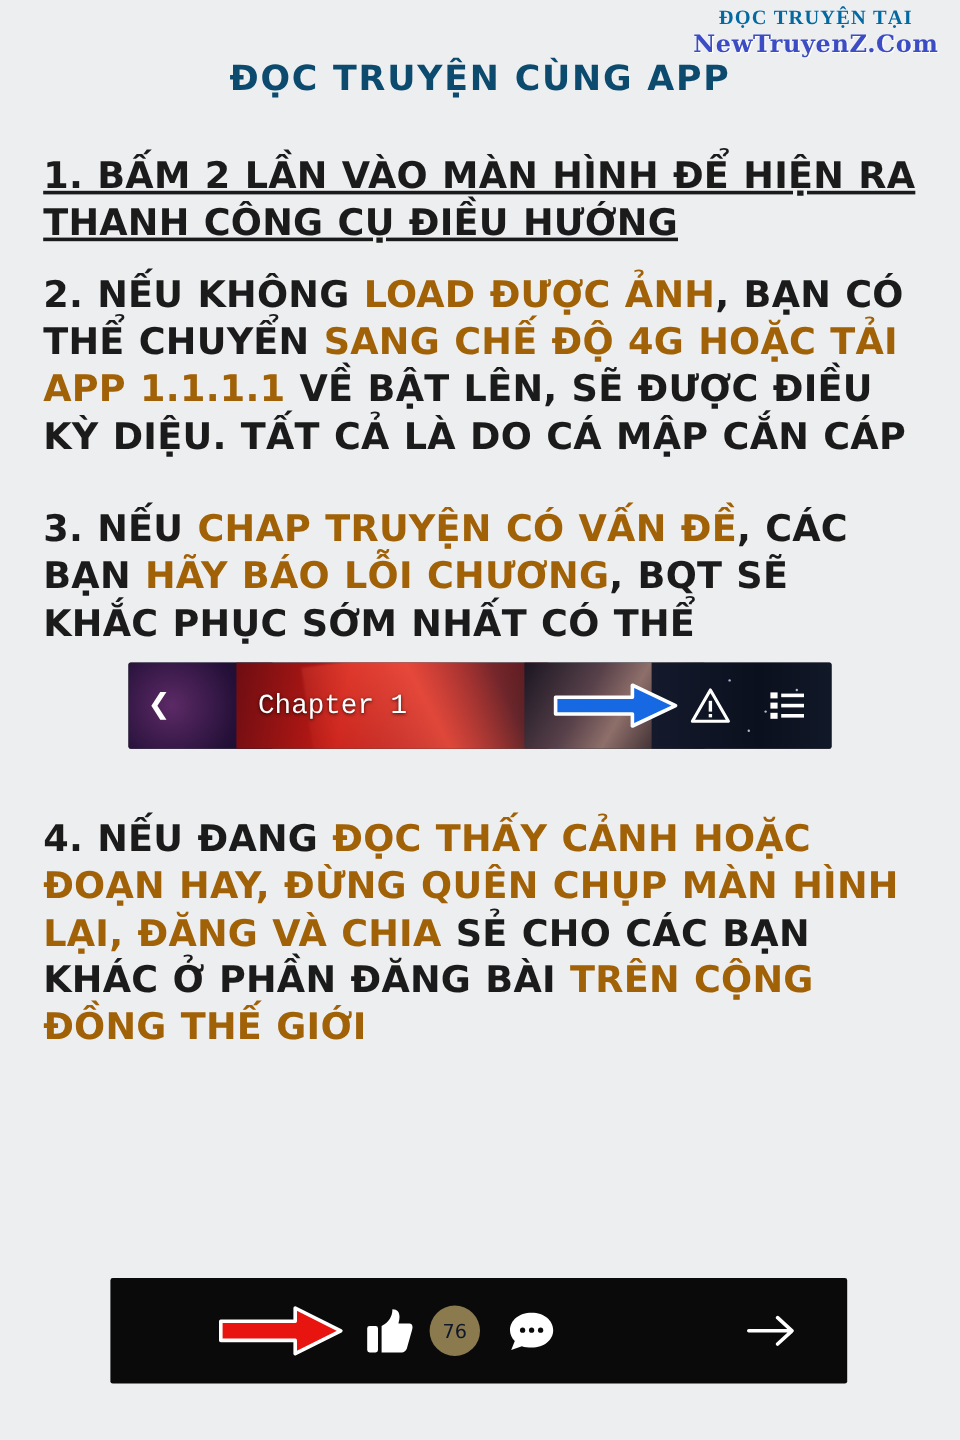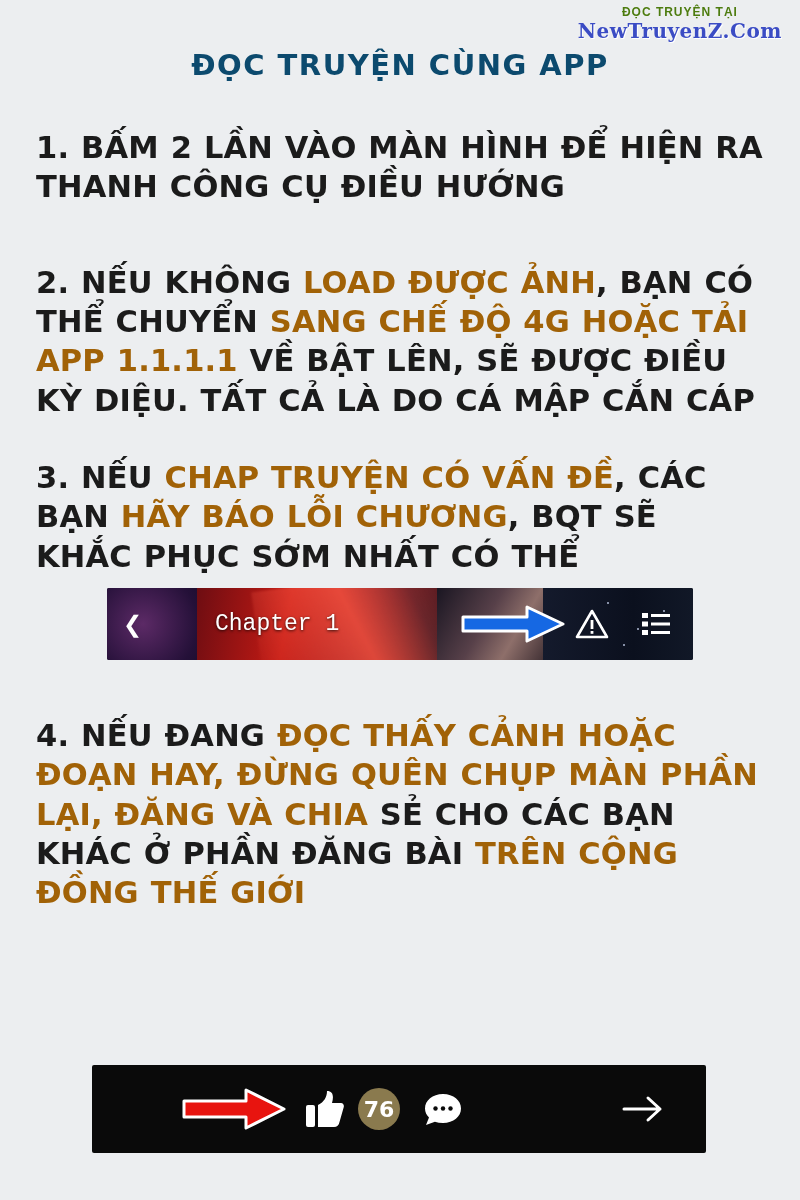--- a/index.html
+++ b/index.html
@@ -22,25 +22,25 @@
   
   .watermark {
     position: absolute;
     top: 6px;
     right: 18px;
     text-align: center;
     line-height: 1.05;
     user-select: none;
   }
   .wm-top {
-    font-family: Liberation Sans, sans-serif;
-    font-size: 12px;
+    font-family: Liberation Serif, serif;
+    font-size: 17px;
     font-weight: bold;
     letter-spacing: 1px;
-    color: #4d7c0f;
+    color: #0369a1;
   }
   .wm-main {
     font-family: "DejaVu Serif", serif;
     font-size: 20px;
     font-weight: bold;
     letter-spacing: 0.5px;
     color: #3b4cc4;
     margin-top: 2px;
     text-shadow: 1px 1px 0 #ffffff;
   }
@@ -69,21 +69,21 @@
   .para {
     font-size: 30.5px;
     font-weight: bold;
     line-height: 1.29;
     color: #1b1b1b;
     letter-spacing: 0.2px;
     margin-bottom: 26px;
     font-family: "DejaVu Sans", sans-serif;
     word-spacing: 1px;
   }
-  .para.p1 { margin-top: 8px; margin-bottom: 56px; }
+  .para.p1 { margin-top: 8px; margin-bottom: 20px; text-decoration: underline; }
   .para.p2 { margin-bottom: 38px; }
   .para.p3 { margin-bottom: 10px; }
   .para.p4 { margin-bottom: 38px; }
   .red { color: #a16207; }
 
   
   .chapter-bar {
     position: relative;
     margin: 12px auto 0 auto;
     width: 586px;
@@ -157,23 +157,23 @@
     width: 110px; height: 48px;
   }
   .bb-thumb {
     position: absolute; left: 212px; top: 50%; transform: translateY(-50%);
     width: 40px; height: 42px;
   }
   .bb-count {
     position: absolute; left: 266px; top: 50%; transform: translateY(-50%);
     width: 42px; height: 42px; border-radius: 50%;
     background: #8a7a4e;
-    color: #ffffff;
-    font-size: 22px;
-    font-weight: bold;
+    color: #0f172a;
+    font-size: 16px;
+    font-weight: normal;
     display: flex; align-items: center; justify-content: center;
     font-family: "DejaVu Sans", sans-serif;
   }
   .bb-comment {
     position: absolute; left: 330px; top: 50%; transform: translateY(-50%);
     width: 42px; height: 36px;
   }
   .bb-next {
     position: absolute; right: 42px; top: 50%; transform: translateY(-50%);
     width: 42px; height: 32px;
@@ -233,21 +233,21 @@
         <rect x="1" y="2" width="6" height="5" fill="#ffffff"></rect>
         <rect x="10" y="3" width="19" height="3" fill="#ffffff"></rect>
         <rect x="1" y="10.5" width="6" height="5" fill="#ffffff"></rect>
         <rect x="10" y="11.5" width="19" height="3" fill="#ffffff"></rect>
         <rect x="1" y="19" width="6" height="5" fill="#ffffff"></rect>
         <rect x="10" y="20" width="19" height="3" fill="#ffffff"></rect>
       </svg>
     </div>
 
     <div class="para p4" style="margin-top:56px;">
-      <span>4. NẾU ĐANG </span><span class="red">ĐỌC THẤY CẢNH HOẶC ĐOẠN HAY, ĐỪNG QUÊN CHỤP MÀN PHẦN LẠI, ĐĂNG VÀ CHIA</span><span> SẺ CHO CÁC BẠN KHÁC Ở PHẦN ĐĂNG BÀI </span><span class="red">TRÊN CỘNG ĐỒNG THẾ GIỚI</span>
+      <span>4. NẾU ĐANG </span><span class="red">ĐỌC THẤY CẢNH HOẶC ĐOẠN HAY, ĐỪNG QUÊN CHỤP MÀN HÌNH LẠI, ĐĂNG VÀ CHIA</span><span> SẺ CHO CÁC BẠN KHÁC Ở PHẦN ĐĂNG BÀI </span><span class="red">TRÊN CỘNG ĐỒNG THẾ GIỚI</span>
     </div>
 
 
   </div>
 
   <div class="bottom-bar">
     <svg class="bb-red-arrow" viewBox="0 0 110 48">
       <path d="M4 16 L66 16 L66 5 L104 24 L66 43 L66 32 L4 32 Z" fill="#e8140f" stroke="#ffffff" stroke-width="3" stroke-linejoin="round"></path>
     </svg>
 

